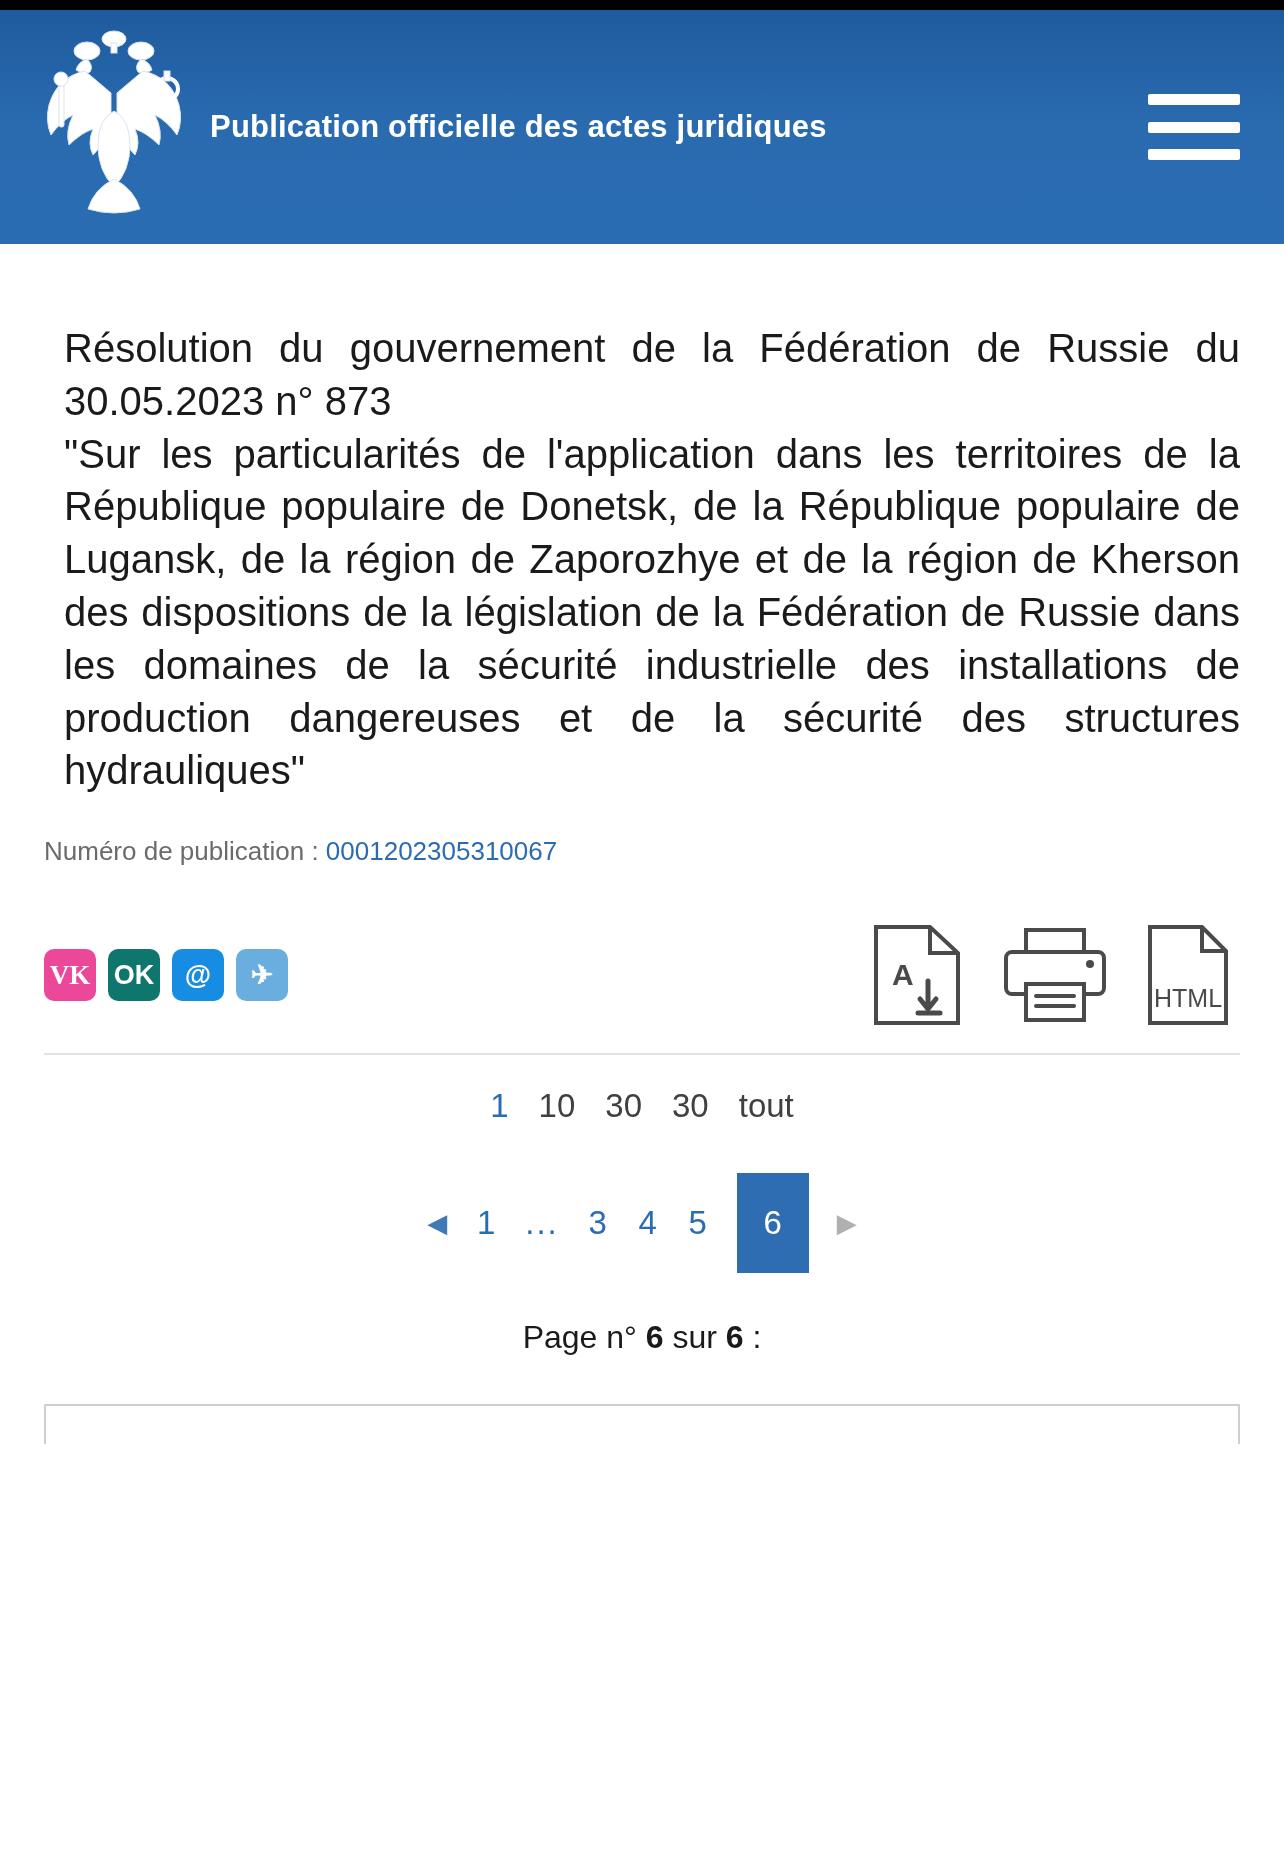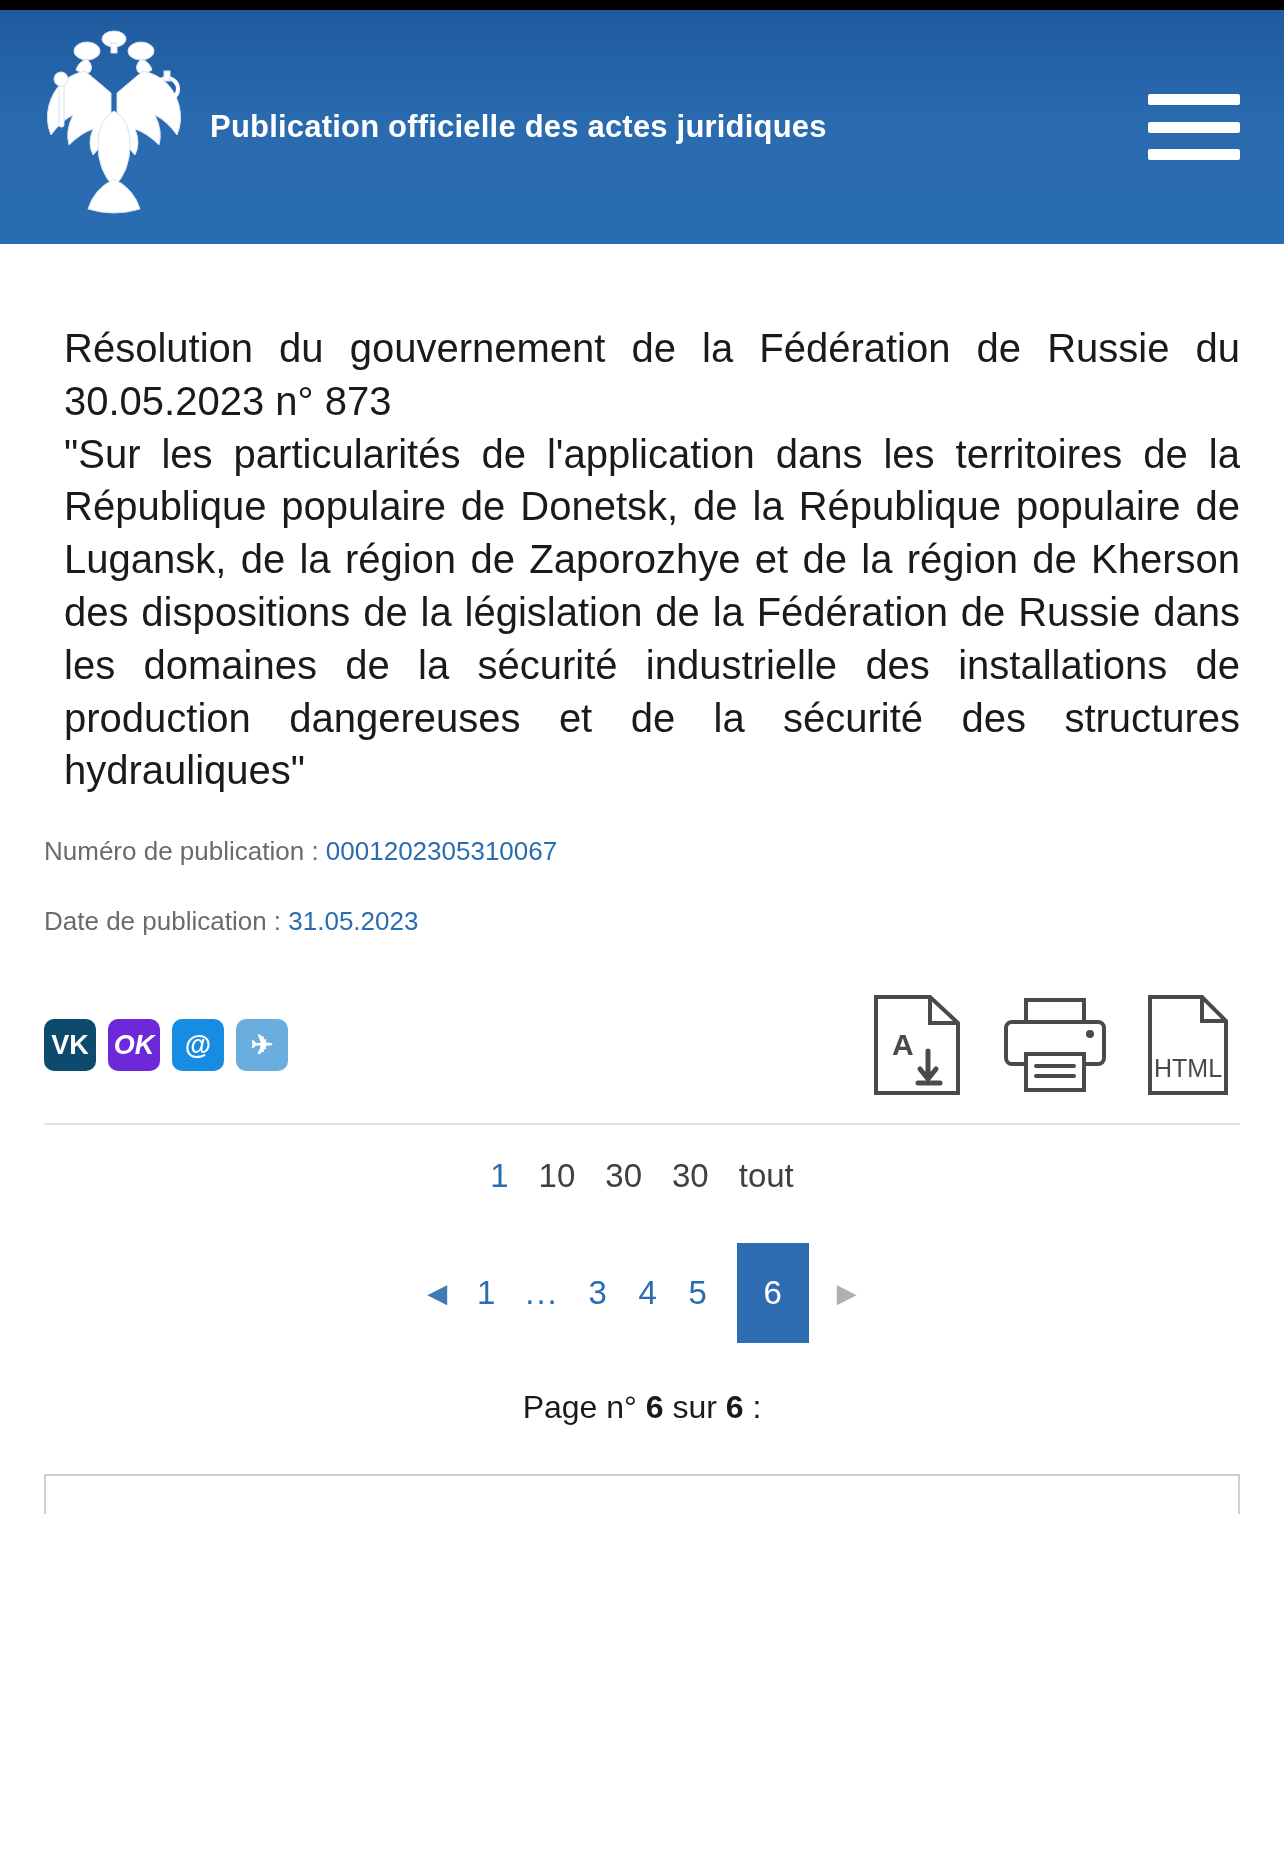--- a/index.html
+++ b/index.html
@@ -104,22 +104,22 @@
     height: 52px;
     border-radius: 10px;
     display: flex;
     align-items: center;
     justify-content: center;
     color: #ffffff;
     font-size: 27px;
     font-weight: bold;
     line-height: 1;
   }
-  .share-vk { background: #0c4a6e; }
-  .share-ok { background: #6d28d9; font-style: italic; }
+  .share-vk { background: #ec4899; font-family: Liberation Serif, serif; }
+  .share-ok { background: #0f766e; }
   .share-mail { background: #168de2; }
   .share-tg { background: #6aaee0; }
 
   .doc-tools {
     display: flex;
     align-items: center;
     gap: 38px;
     padding-right: 10px;
   }
   .tool-icon { display: block; }
@@ -239,24 +239,20 @@
   <div class="doc-title">
     <span class="line-block">Résolution du gouvernement de la Fédération de Russie du 30.05.2023 n° 873</span>
     <span class="line-block">"Sur les particularités de l'application dans les territoires de la République populaire de Donetsk, de la République populaire de Lugansk, de la région de Zaporozhye et de la région de Kherson des dispositions de la législation de la Fédération de Russie dans les domaines de la sécurité industrielle des installations de production dangereuses et de la sécurité des structures hydrauliques"</span>
   </div>
 
   <div class="meta-row">
     <span>Numéro de publication :</span>
     <span class="meta-value">0001202305310067</span>
   </div>
 
-  <div class="meta-row">
-    <span>Date de publication :</span>
-    <span class="meta-value">31.05.2023</span>
-  </div>
 
   <div class="tools-row">
 
     <div class="share-icons">
       <div class="share-btn share-vk">VK</div>
       <div class="share-btn share-ok">OK</div>
       <div class="share-btn share-mail">@</div>
       <div class="share-btn share-tg">✈</div>
     </div>
 

